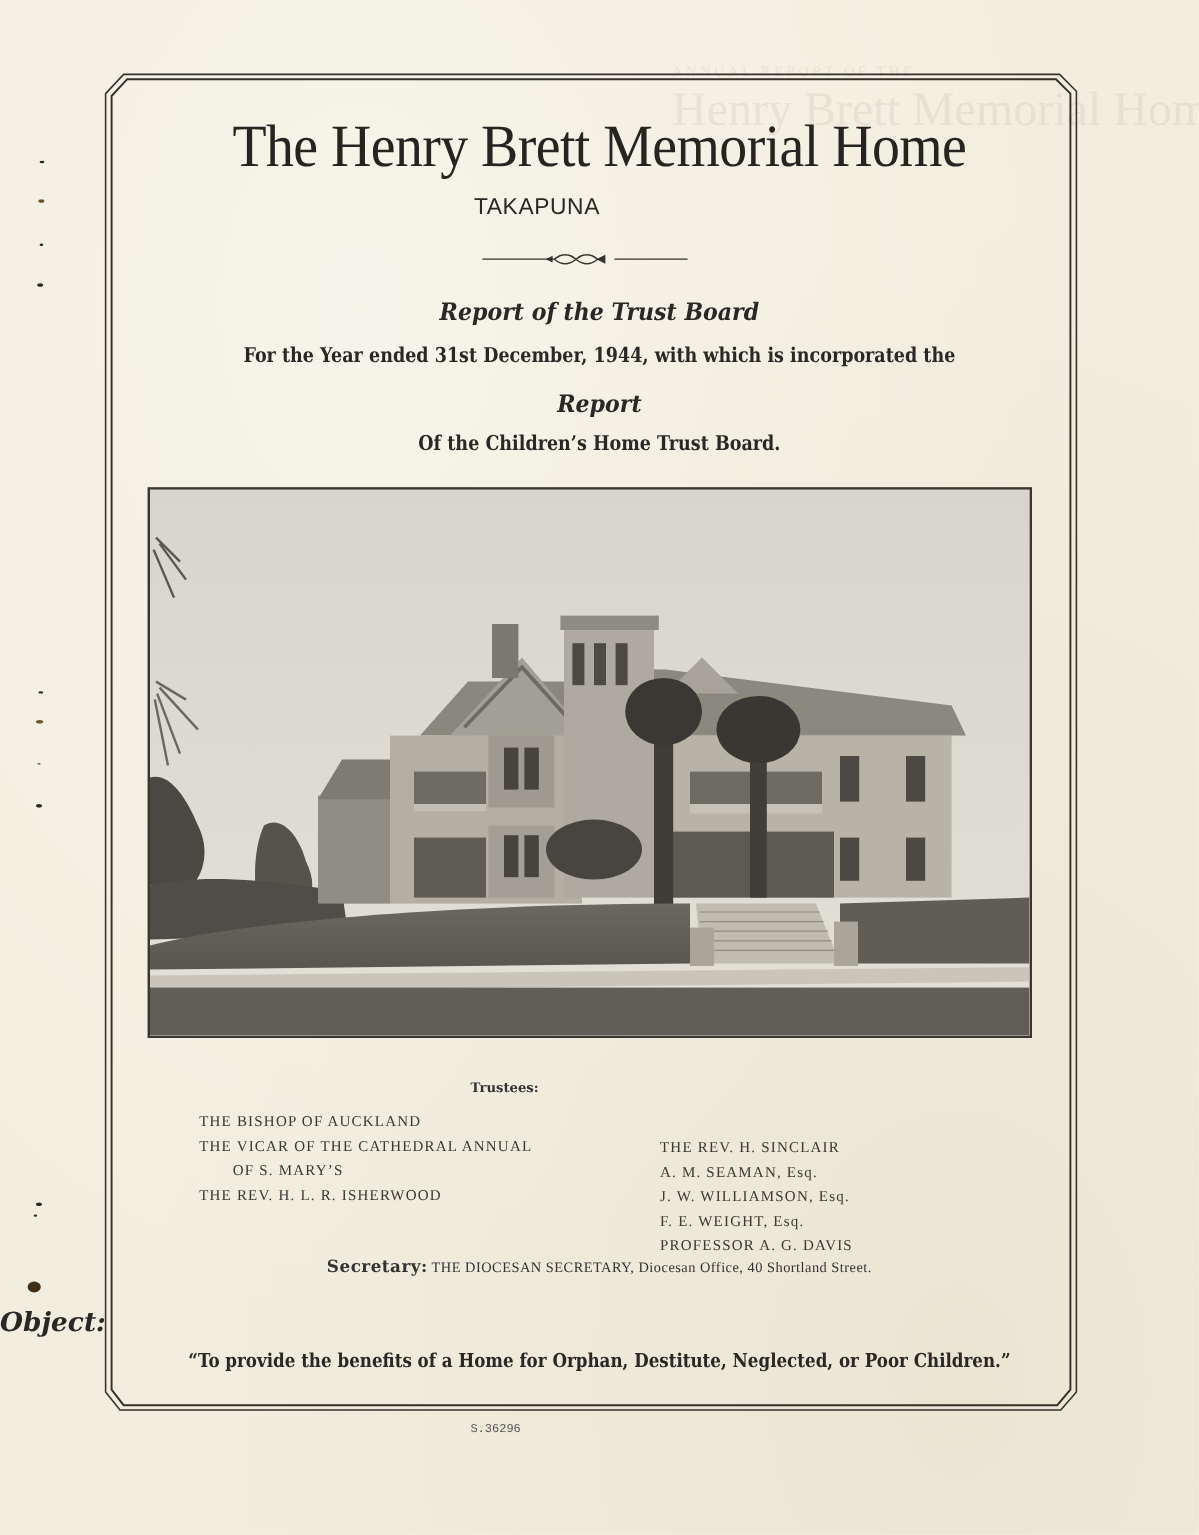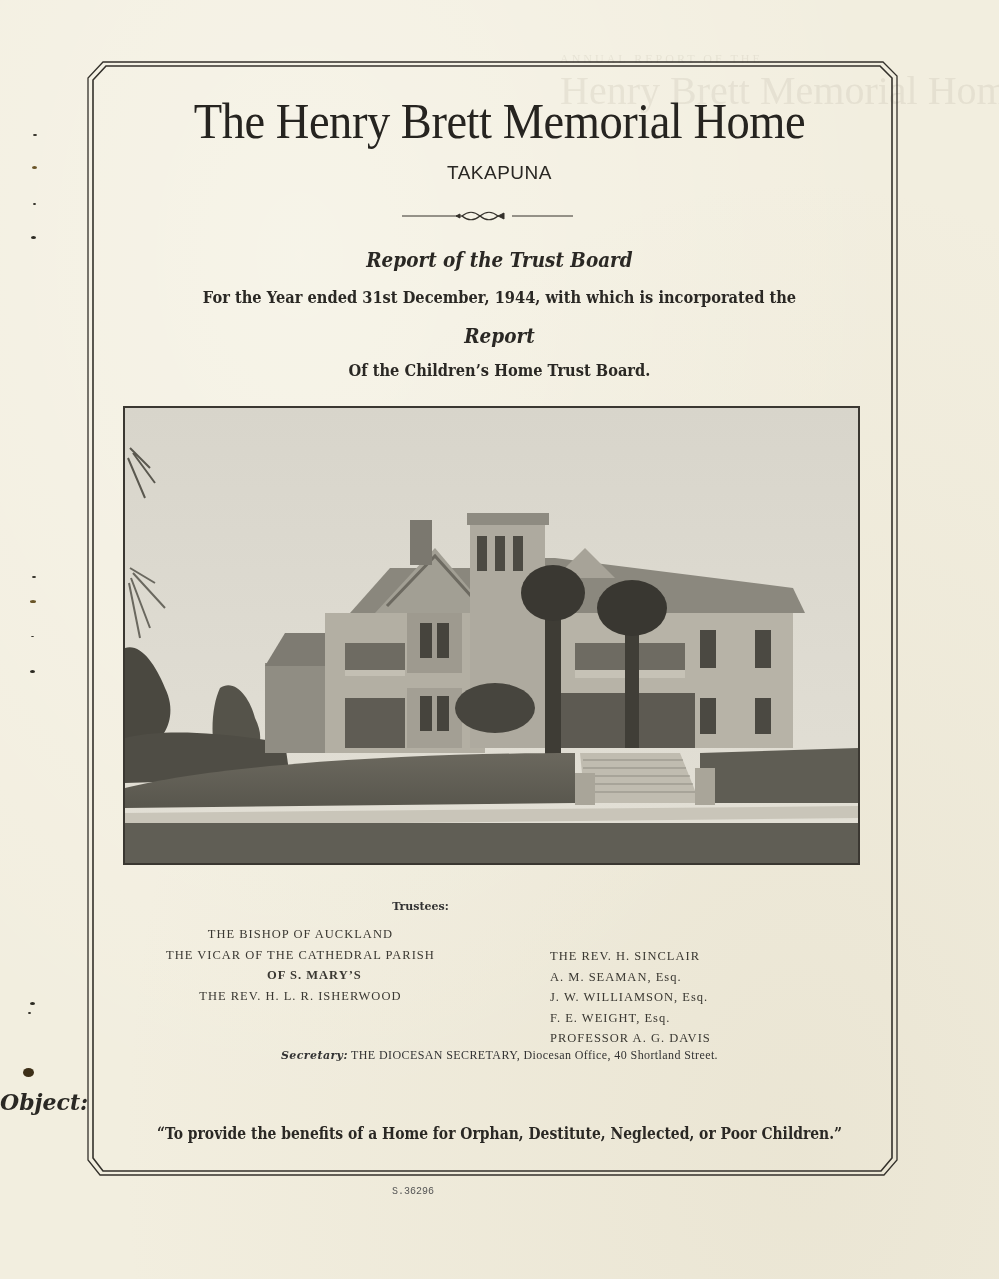--- a/index.html
+++ b/index.html
@@ -28,21 +28,21 @@
   .frame-svg { position: absolute; left: 0; top: 0; }
 
   .punch { position: absolute; background: #2c2a22; border-radius: 50%; }
 
   .title {
     position: absolute; left: 0; width: 999px; top: 92px; text-align: center;
     font-family: "Liberation Serif", serif; font-size: 50px; color: #262420;
     letter-spacing: -0.5px; transform: scaleX(0.93); transform-origin: center;
   }
   .subtitle {
-    position: absolute; left: 0; width: 999px; top: 162px; text-align: center;
+    position: absolute; left: 0; width: 895px; top: 162px; text-align: center;
     font-family: "Liberation Sans", sans-serif; font-size: 19px; color: #2a2824;
     letter-spacing: 0.5px;
   }
   .ornament { position: absolute; left: 400px; top: 208px; width: 175px; height: 16px; }
 
   .report-heading {
     position: absolute; left: 0; width: 999px; top: 248px; text-align: center;
     font-family: "DejaVu Serif", serif; font-style: italic; font-weight: bold;
     font-size: 20px; color: #2a2824; transform: scaleX(0.92);
   }
@@ -70,29 +70,29 @@
 
   .trustees-label {
     position: absolute; left: 0; width: 841px; top: 900px; text-align: center;
     font-family: "DejaVu Serif", serif; font-weight: bold; font-size: 11px; color: #333;
   }
   .trustee-col {
     position: absolute; top: 924px;
     font-family: "Liberation Serif", serif; font-size: 12.5px; color: #3a3832;
     letter-spacing: 1px; line-height: 20.5px;
   }
-  .trustee-col.left { left: 166px; text-align: center; }
+  .trustee-col.left { left: 166px; }
   .trustee-col.right { left: 550px; margin-top: 22px; }
-  .trustee-col .indent { padding-left: 28px; font-weight: bold; }
+  .trustee-col .indent { padding-left: 28px; }
 
   .secretary {
     position: absolute; left: 0; width: 999px; top: 1048px; text-align: center;
     font-family: "Liberation Serif", serif; font-size: 12px; color: #333; letter-spacing: 0.4px;
   }
-  .secretary b { font-family: "DejaVu Serif", serif; font-size: 11px; font-style: italic; }
+  .secretary b { font-family: "DejaVu Serif", serif; font-size: 14px; }
 
   .object-heading {
     position: absolute; left: 0; width: 999px; top: 1089px; 
     font-family: "DejaVu Serif", serif; font-style: italic; font-weight: bold;
     font-size: 22px; color: #2a2824;
   }
   .object-text {
     position: absolute; left: 0; width: 999px; top: 1124px; text-align: center;
     font-family: "DejaVu Serif", serif; font-weight: bold; font-size: 16px; color: #2a2824;
     transform: scaleX(0.87);
@@ -236,21 +236,21 @@
     <path d="M0,405 L733,398 L733,410 L0,418 Z" fill="#c9c5b9"></path>
 
     <rect x="0" y="415" width="733" height="40" fill="#605e55"></rect>
   </svg>
 </div>
 
 <div class="trustees-label">Trustees:</div>
 
 <div class="trustee-col left">
   <div>THE BISHOP OF AUCKLAND</div>
-  <div>THE VICAR OF THE CATHEDRAL PARISH</div>
+  <div>THE VICAR OF THE CATHEDRAL ANNUAL</div>
   <div class="indent">OF S. MARY’S</div>
   <div>THE REV. H. L. R. ISHERWOOD</div>
 </div>
 
 <div class="trustee-col right">
   <div>THE REV. H. SINCLAIR</div>
   <div>A. M. SEAMAN, Esq.</div>
   <div>J. W. WILLIAMSON, Esq.</div>
   <div>F. E. WEIGHT, Esq.</div>
   <div>PROFESSOR A. G. DAVIS</div>

